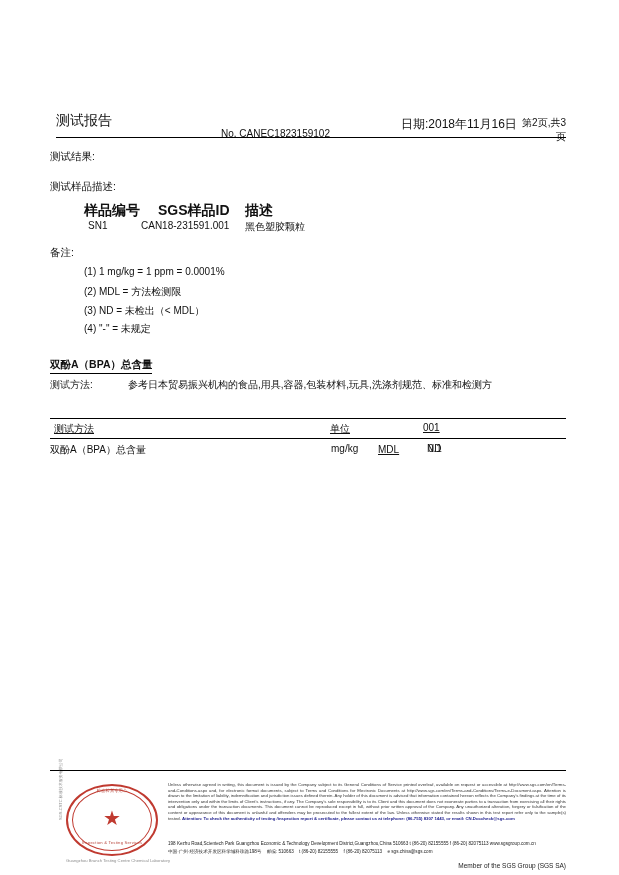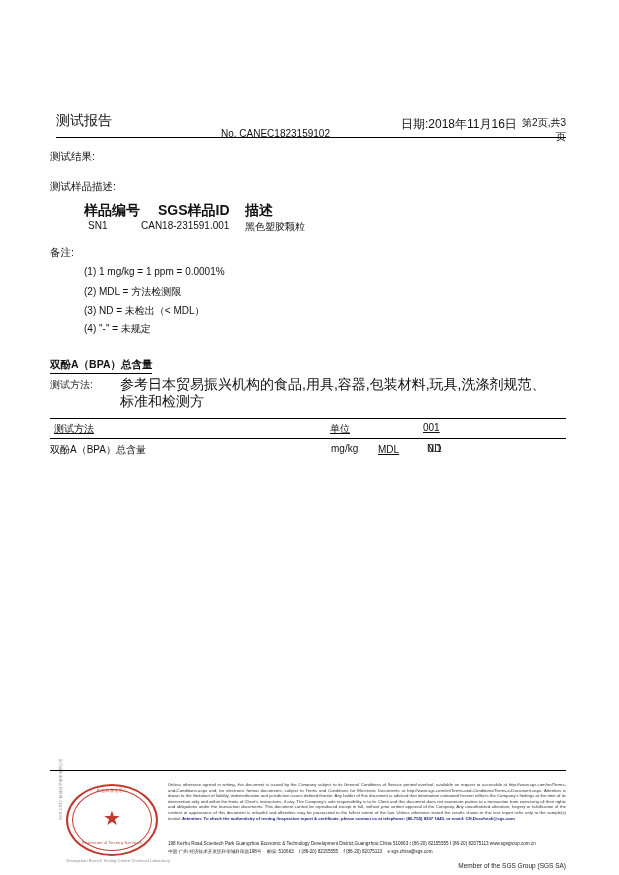--- a/index.html
+++ b/index.html
@@ -144,24 +144,24 @@
   }
 
   .method-label {
     position: absolute;
     left: 50px;
     top: 378px;
     font-size: 10px;
   }
   .method-body {
     position: absolute;
-    left: 120px;
+    left: 128px;
     top: 376px;
     width: 430px;
-    font-size: 14px;
+    font-size: 10px;
     line-height: 17px;
     color: #111;
   }
 
   
   .res-rule-top {
     position: absolute;
     left: 50px;
     top: 418px;
     width: 516px;

